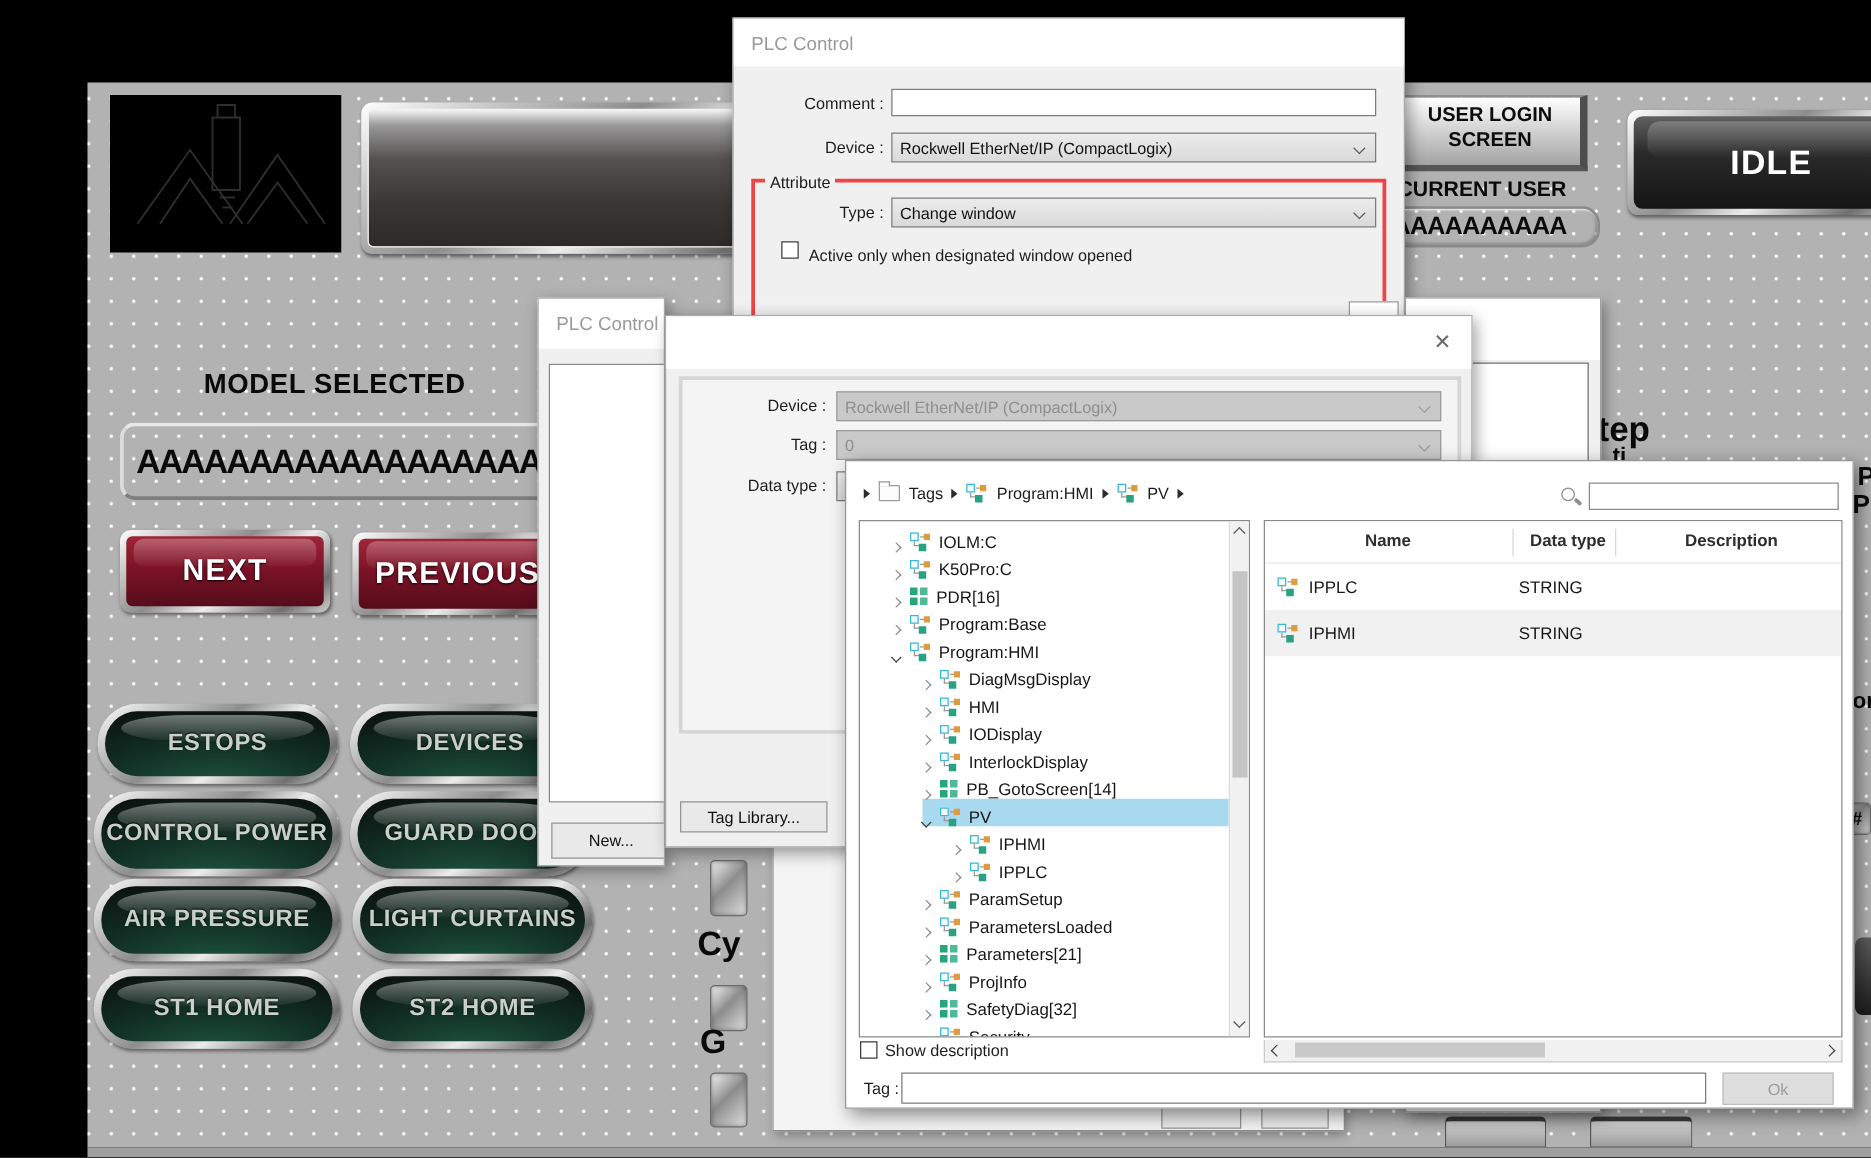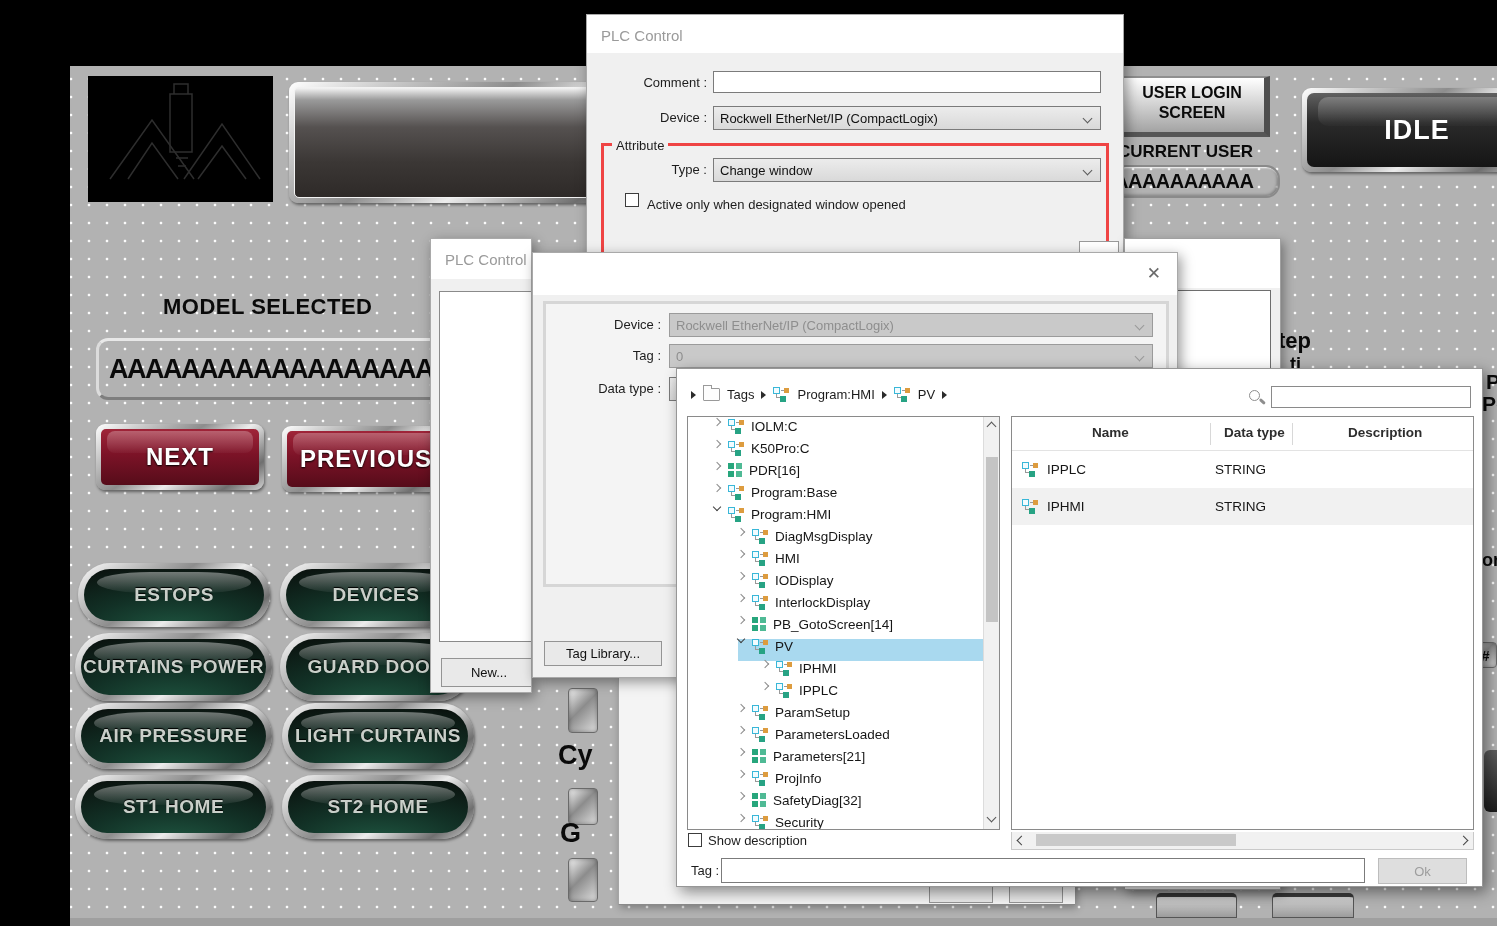--- a/index.html
+++ b/index.html
@@ -71,21 +71,21 @@
   .tagico .la { position:absolute; left:3px; top:6px; width:6px; height:5px; border-left:1px solid #9a9a9a; border-bottom:1px solid #9a9a9a; }
   .tagico .lb { position:absolute; left:8px; top:3px; width:4px; height:1px; background:#9a9a9a; }
   .tagico .a { position:absolute; left:0; top:0; width:7px; height:7px; border:1.6px solid #39b7d8; background:#f2fcff; }
   .tagico .b { position:absolute; left:11px; top:1px; width:5px; height:5px; background:#dd9c3f; }
   .tagico .c { position:absolute; left:7px; top:9px; width:6px; height:6px; background:#27a384; }
   .arrico { position:relative; width:15px; height:15px; flex:0 0 15px; }
   .arrico i { position:absolute; width:6px; height:6px; background:#27a67c; }
   .arrico i:nth-child(2){ left:8px; background:#4fba95; } .arrico i:nth-child(3){ top:8px; } .arrico i:nth-child(4){ left:8px; top:8px; background:#4fba95; }
 
   #tree-panel { position:absolute; left:10px; top:47px; width:313px; height:414px; border:1px solid #8a8a8a; background:#fff; overflow:hidden; }
-  .tree-row { height:22px; display:flex; align-items:flex-start; gap:6px; font-size:13.5px; color:#161616; white-space:nowrap; }
+  .tree-row { height:22px; display:flex; align-items:flex-end; gap:6px; font-size:13.5px; color:#161616; white-space:nowrap; }
   .tree-row.selected { background:#a9d9ef; }
   .chev { width:6px; height:6px; flex:0 0 6px; margin-right:2px; }
   .chev.collapsed { border-right:1.6px solid #8b8b8b; border-top:1.6px solid #8b8b8b; transform:rotate(45deg); }
   .chev.expanded { border-right:1.7px solid #3f3f3f; border-top:1.7px solid #3f3f3f; transform:rotate(135deg); margin-top:-3px; }
   .vsb { position:absolute; right:0; top:0; width:16px; height:100%; background:#f1f1f1; border-left:1px solid #dcdcdc; }
   .vsb-thumb { position:absolute; left:2px; width:12px; background:#c4c4c4; }
   .sb-ar { position:absolute; width:7px; height:7px; }
   .ar-up { border-left:1.6px solid #555; border-top:1.6px solid #555; transform:rotate(45deg); }
   .ar-dn { border-left:1.6px solid #555; border-top:1.6px solid #555; transform:rotate(225deg); }
   .ar-lf { border-left:1.6px solid #444; border-top:1.6px solid #444; transform:rotate(-45deg); }
@@ -173,21 +173,21 @@
           <span class="pill-lbl">ESTOPS</span>
         </div>
       </div>
     <div class="abs chrome pill" style="left:210px; top:497px; width:192px; height:64px;">
         <div class="pill-in">
           <span class="pill-lbl">DEVICES</span>
         </div>
       </div>
     <div class="abs chrome pill" style="left:5px;  top:567px; width:197px; height:68px;">
         <div class="pill-in">
-          <span class="pill-lbl">CURTAINS POWER</span>
+          <span class="pill-lbl">CONTROL POWER</span>
         </div>
       </div>
     <div class="abs chrome pill" style="left:210px; top:567px; width:192px; height:68px;">
         <div class="pill-in">
           <span class="pill-lbl">GUARD DOOR</span>
         </div>
       </div>
     <div class="abs chrome pill" style="left:5px;  top:637px; width:197px; height:66px;">
         <div class="pill-in">
           <span class="pill-lbl">AIR PRESSURE</span>
@@ -207,21 +207,21 @@
         <div class="pill-in">
           <span class="pill-lbl">ST2 HOME</span>
         </div>
       </div>
 
     <div class="abs frag-bev" style="left:498px; top:622px; width:30px; height:45px;"></div>
     <div class="abs frag-bev" style="left:498px; top:722px; width:30px; height:37px;"></div>
     <div class="abs frag-bev" style="left:498px; top:792px; width:30px; height:44px;"></div>
     <div class="abs blk" style="left:488px; top:674px; font-size:27px;">Cy</div>
     <div class="abs blk" style="left:490px; top:752px; font-size:27px;">G</div>
-    <div class="abs blk" style="left:1208px; top:262px; font-size:22px;">tep</div>
+    <div class="abs blk" style="left:1208px; top:262px; font-size:28px;">tep</div>
     <div class="abs blk" style="left:1220px; top:288px; font-size:18px; height:14px; overflow:hidden;">ti</div>
     <div class="abs blk" style="left:1416px; top:304px; font-size:21px;">P</div>
     <div class="abs blk" style="left:1412px; top:326px; font-size:21px;">Po</div>
     <div class="abs blk" style="left:1412px; top:484px; font-size:18px;">or</div>
     <div class="abs frag-bev" style="left:1402px; top:576px; width:25px; height:26px; display:flex; align-items:center; overflow:hidden;">
       <span class="blk" style="font-size:15px;">##</span>
     </div>
     <div class="abs" style="left:1414px; top:684px; width:14px; height:62px; border-radius:6px 0 0 6px; background:linear-gradient(#5d5d5d,#1d1d1d);"></div>
     <div class="frag-bot" style="left:1086px; top:827px; width:81px;"></div>
     <div class="frag-bot" style="left:1202px; top:827px; width:82px;"></div>

